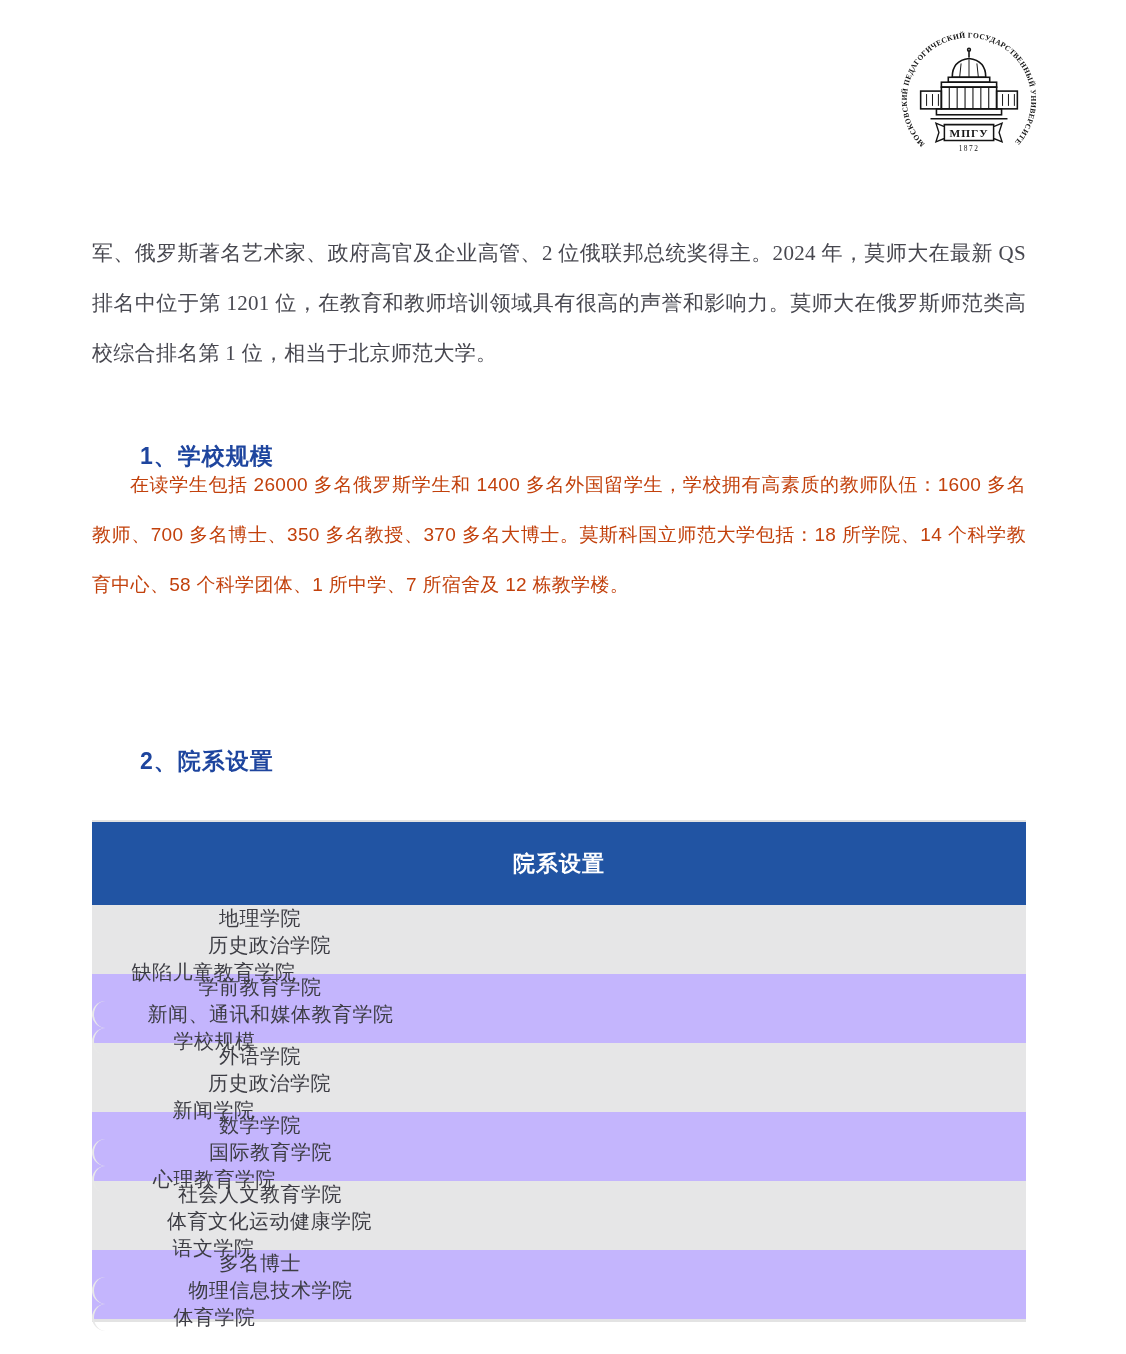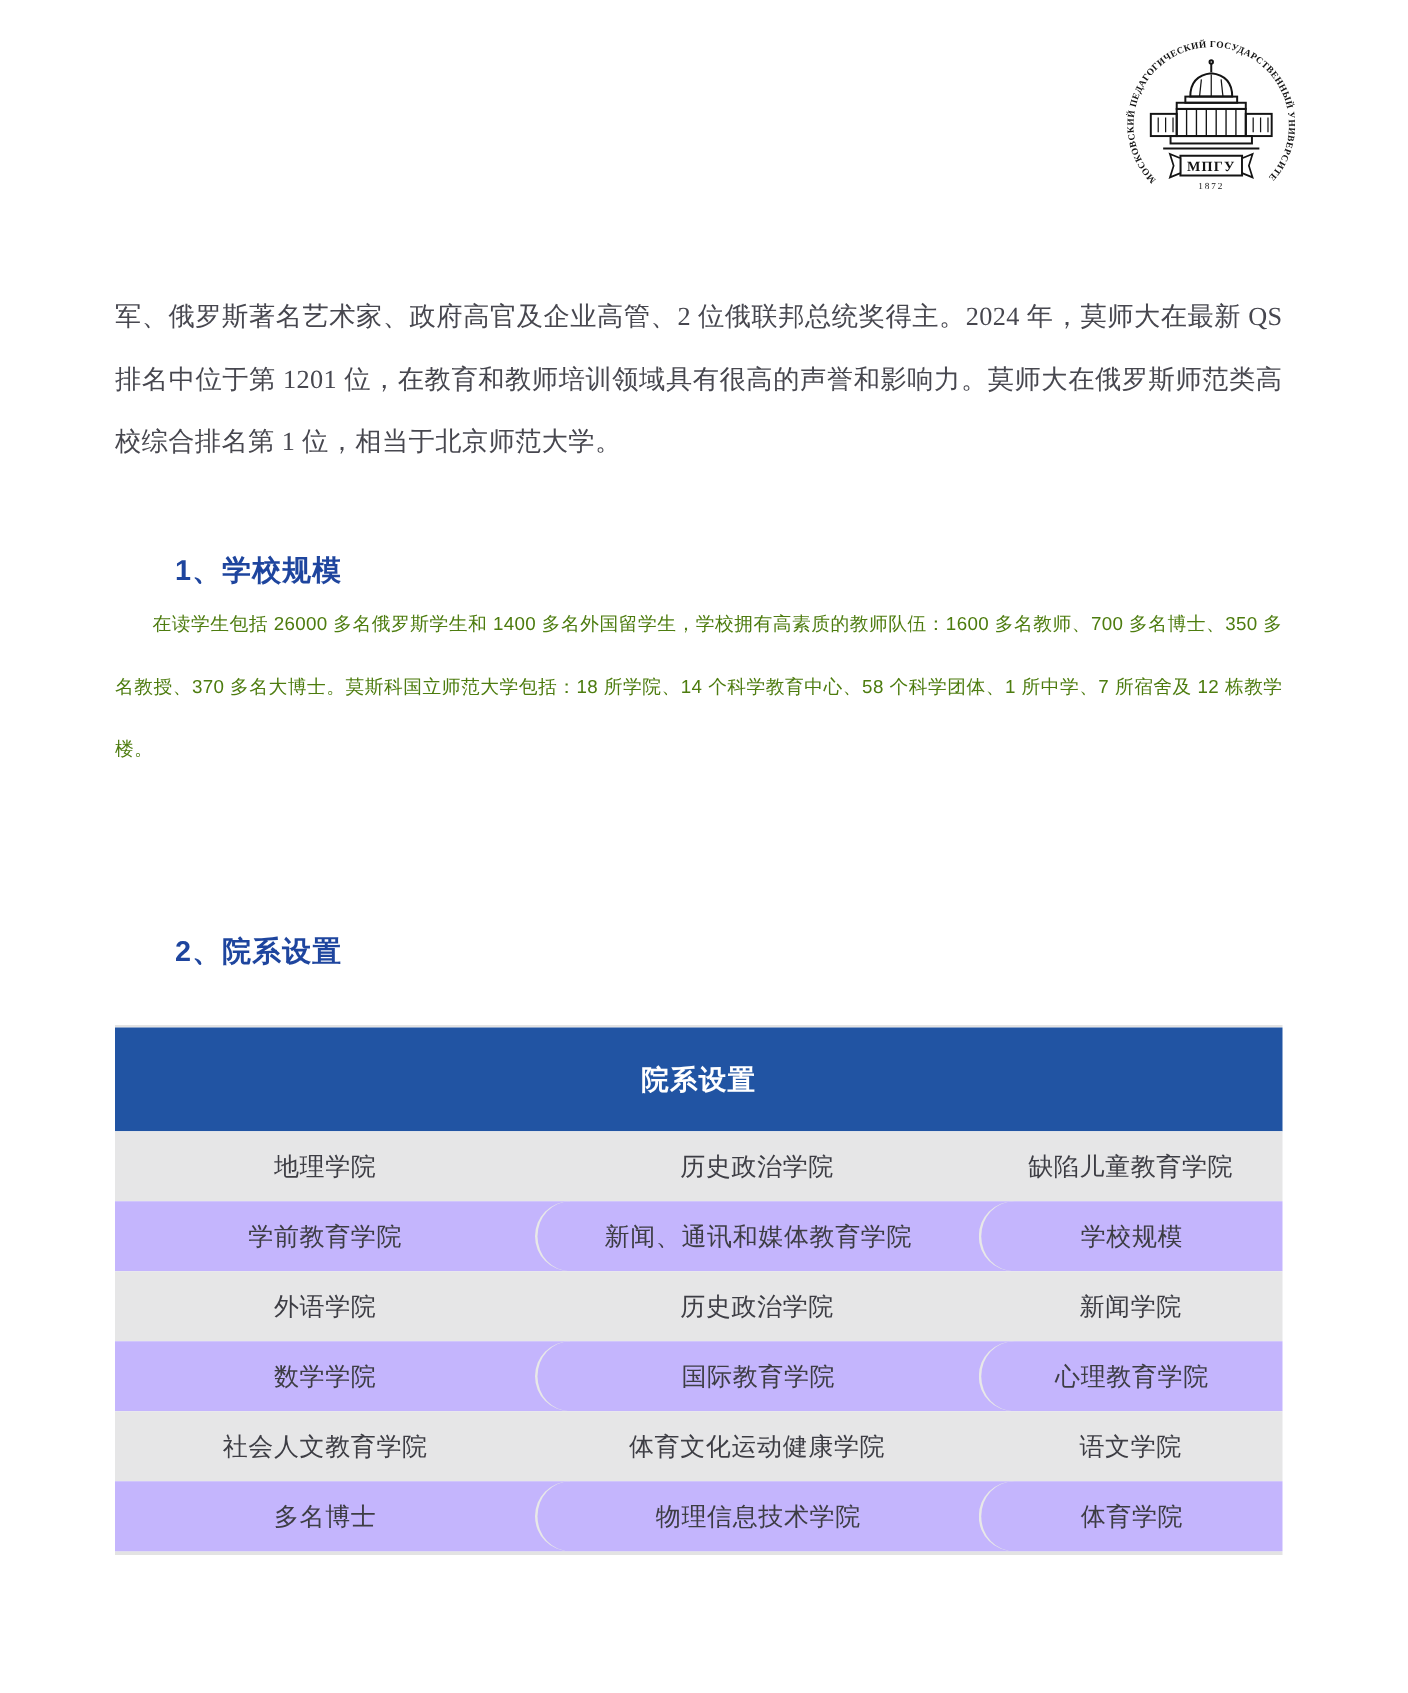--- a/index.html
+++ b/index.html
@@ -42,25 +42,25 @@
     font-weight: bold;
     color: #1e459e;
     letter-spacing: 1px;
     margin-left: 48px;
   }
   .heading-1 { top: 442px; }
   .heading-2 { top: 747px; }
   .section-body {
     position: absolute;
     left: 92px;
-    top: 475px;
+    top: 460px;
     width: 934px;
-    font-size: 15px;
+    font-size: 19px;
     line-height: 50px;
-    color: #4d7c0f;
+    color: #c2410c;
     text-align: justify;
     letter-spacing: 0.3px;
     text-indent: 2em;
   }
   
   .faculty-table {
     position: absolute;
     left: 92px;
     top: 820px;
     width: 934px;
@@ -73,21 +73,22 @@
     color: #ffffff;
     font-size: 22px;
     font-weight: bold;
     letter-spacing: 1px;
     display: flex;
     align-items: center;
     justify-content: center;
   }
   .t-row {
     display: flex;
-    height: 56px;
+    height: 69px;
+    flex-direction: column;
   }
   .t-row.gray { background: #e6e6e7; }
   .t-row.white { background: #c4b5fd; }
   .t-cell {
     display: flex;
     align-items: center;
     justify-content: center;
     font-size: 20px;
     color: #3d3d44;
     letter-spacing: 0.5px;

